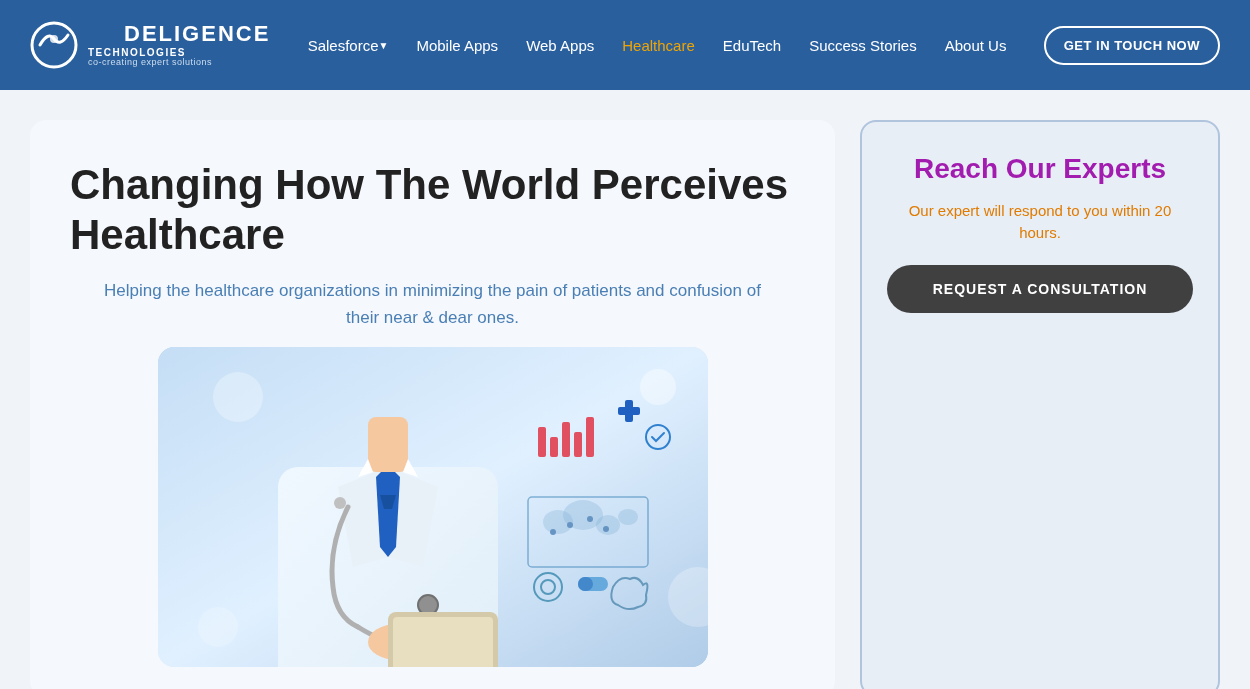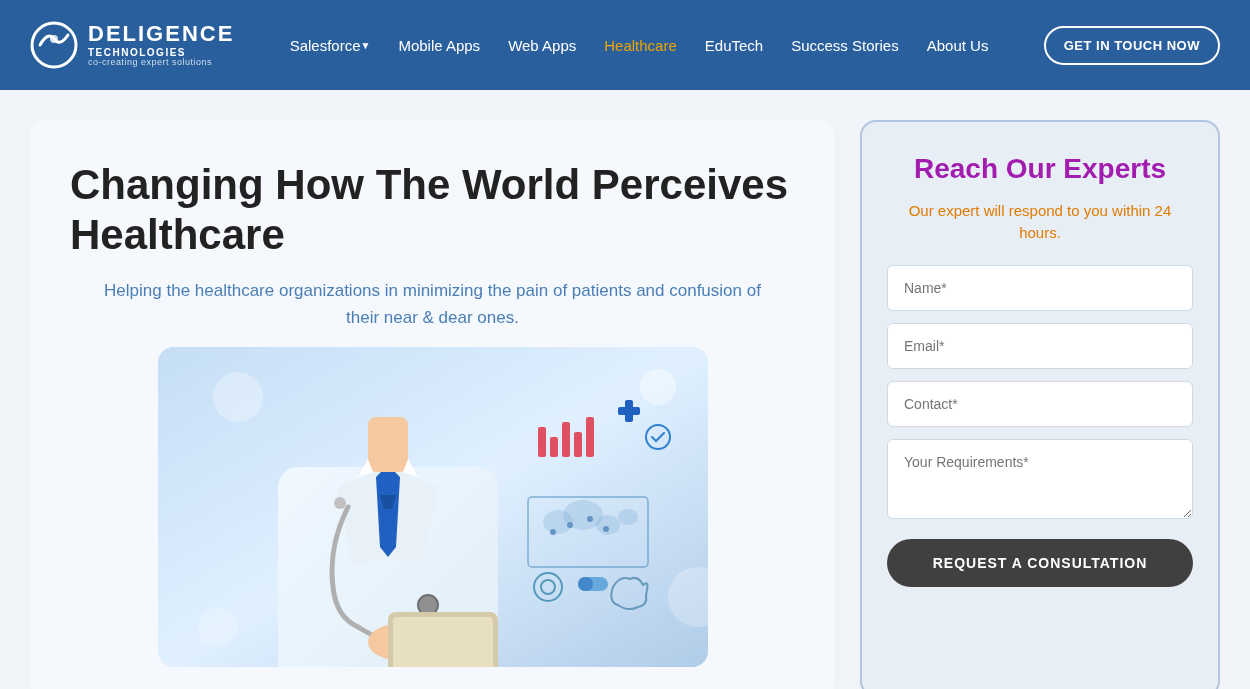--- a/index.html
+++ b/index.html
@@ -27,20 +27,21 @@
     .logo-text-block {
       display: flex;
       flex-direction: column;
       line-height: 1.1;
     }
     .logo-title {
       font-size: 22px;
       font-weight: 900;
       color: #fff;
       letter-spacing: 2px;
+      margin-left: 36px;
     }
     .logo-subtitle {
       font-size: 10px;
       color: #fff;
       letter-spacing: 1.5px;
       font-weight: 700;
       text-transform: uppercase;
     }
     .logo-tagline {
       font-size: 9px;
@@ -319,25 +320,19 @@
         <circle cx="80" cy="50" r="25" fill="white" opacity="0.3"></circle>
         <circle cx="500" cy="40" r="18" fill="white" opacity="0.4"></circle>
         <circle cx="540" cy="250" r="30" fill="white" opacity="0.25"></circle>
         <circle cx="60" cy="280" r="20" fill="white" opacity="0.2"></circle>
       </svg>
     </div>
   </div>
 
   <div class="right-panel">
     <h2 class="form-title">Reach Our Experts</h2>
-    <p class="form-subtitle">Our expert will respond to you within 24 hours.</p>
-
-    <div class="form-fields">
-      <input class="form-input" type="text" placeholder="Name*" style="">
-      <input class="form-input" type="email" placeholder="Email*" style="">
-      <input class="form-input" type="tel" placeholder="Contact*" style="">
-      <textarea class="form-textarea" placeholder="Your Requirements*" style=""></textarea>
-    </div>
+    <p class="form-subtitle">Our expert will respond to you within 20 hours.</p>
+
 
     <button class="submit-button">REQUEST A CONSULTATION</button>
   </div>
 
 </main>
 
 </body></html>

